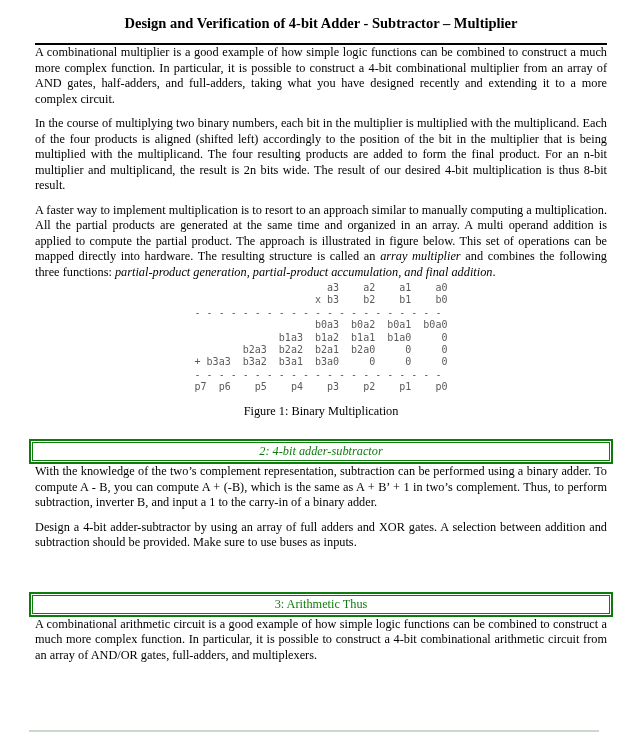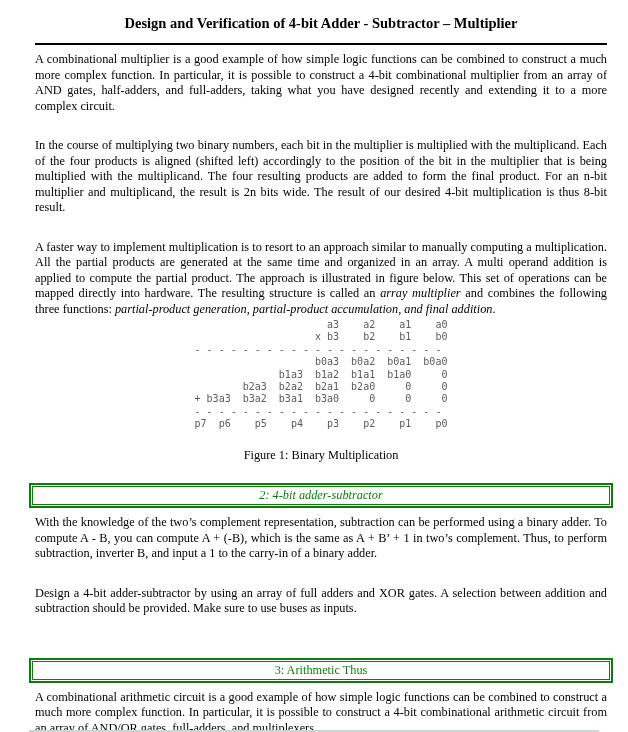--- a/index.html
+++ b/index.html
@@ -35,34 +35,34 @@
     text-align: center;
     font-size: 12.3px; line-height: 15px;
     color: var(--green, #0d7c0d);
   }
   .box-1 { margin-top: 17px; }
   .box-2 { margin-top: 20px; font-style: italic; }
   .box-3 { margin-top: 41px; }
   p.body {
     font-size: 12.3px; line-height: 15.5px;
     text-align: justify;
-    margin-top: 24px;
+    margin-top: 9px;
   }
-  p.body.first { margin-top: 7px; }
+  p.body.first { margin-top: 0; }
   p.body em { font-style: italic; }
   pre.figure {
     font-family: "DejaVu Sans Mono", monospace;
     font-size: 10px; line-height: 12.4px;
     color: var(--figure-gray, #5a5a5a);
     width: fit-content;
     margin: 2px auto 0 auto;
     white-space: pre;
   }
   .figure-caption {
-    margin-top: 17px;
+    margin-top: 10px;
     font-size: 12.3px; line-height: 15.5px;
     text-align: center;
   }
   .cutoff-edge {
     position: absolute;
     left: 29px; right: 29px; bottom: 0;
     height: 2px;
     background: #ccd8cc;
   }
 </style>

